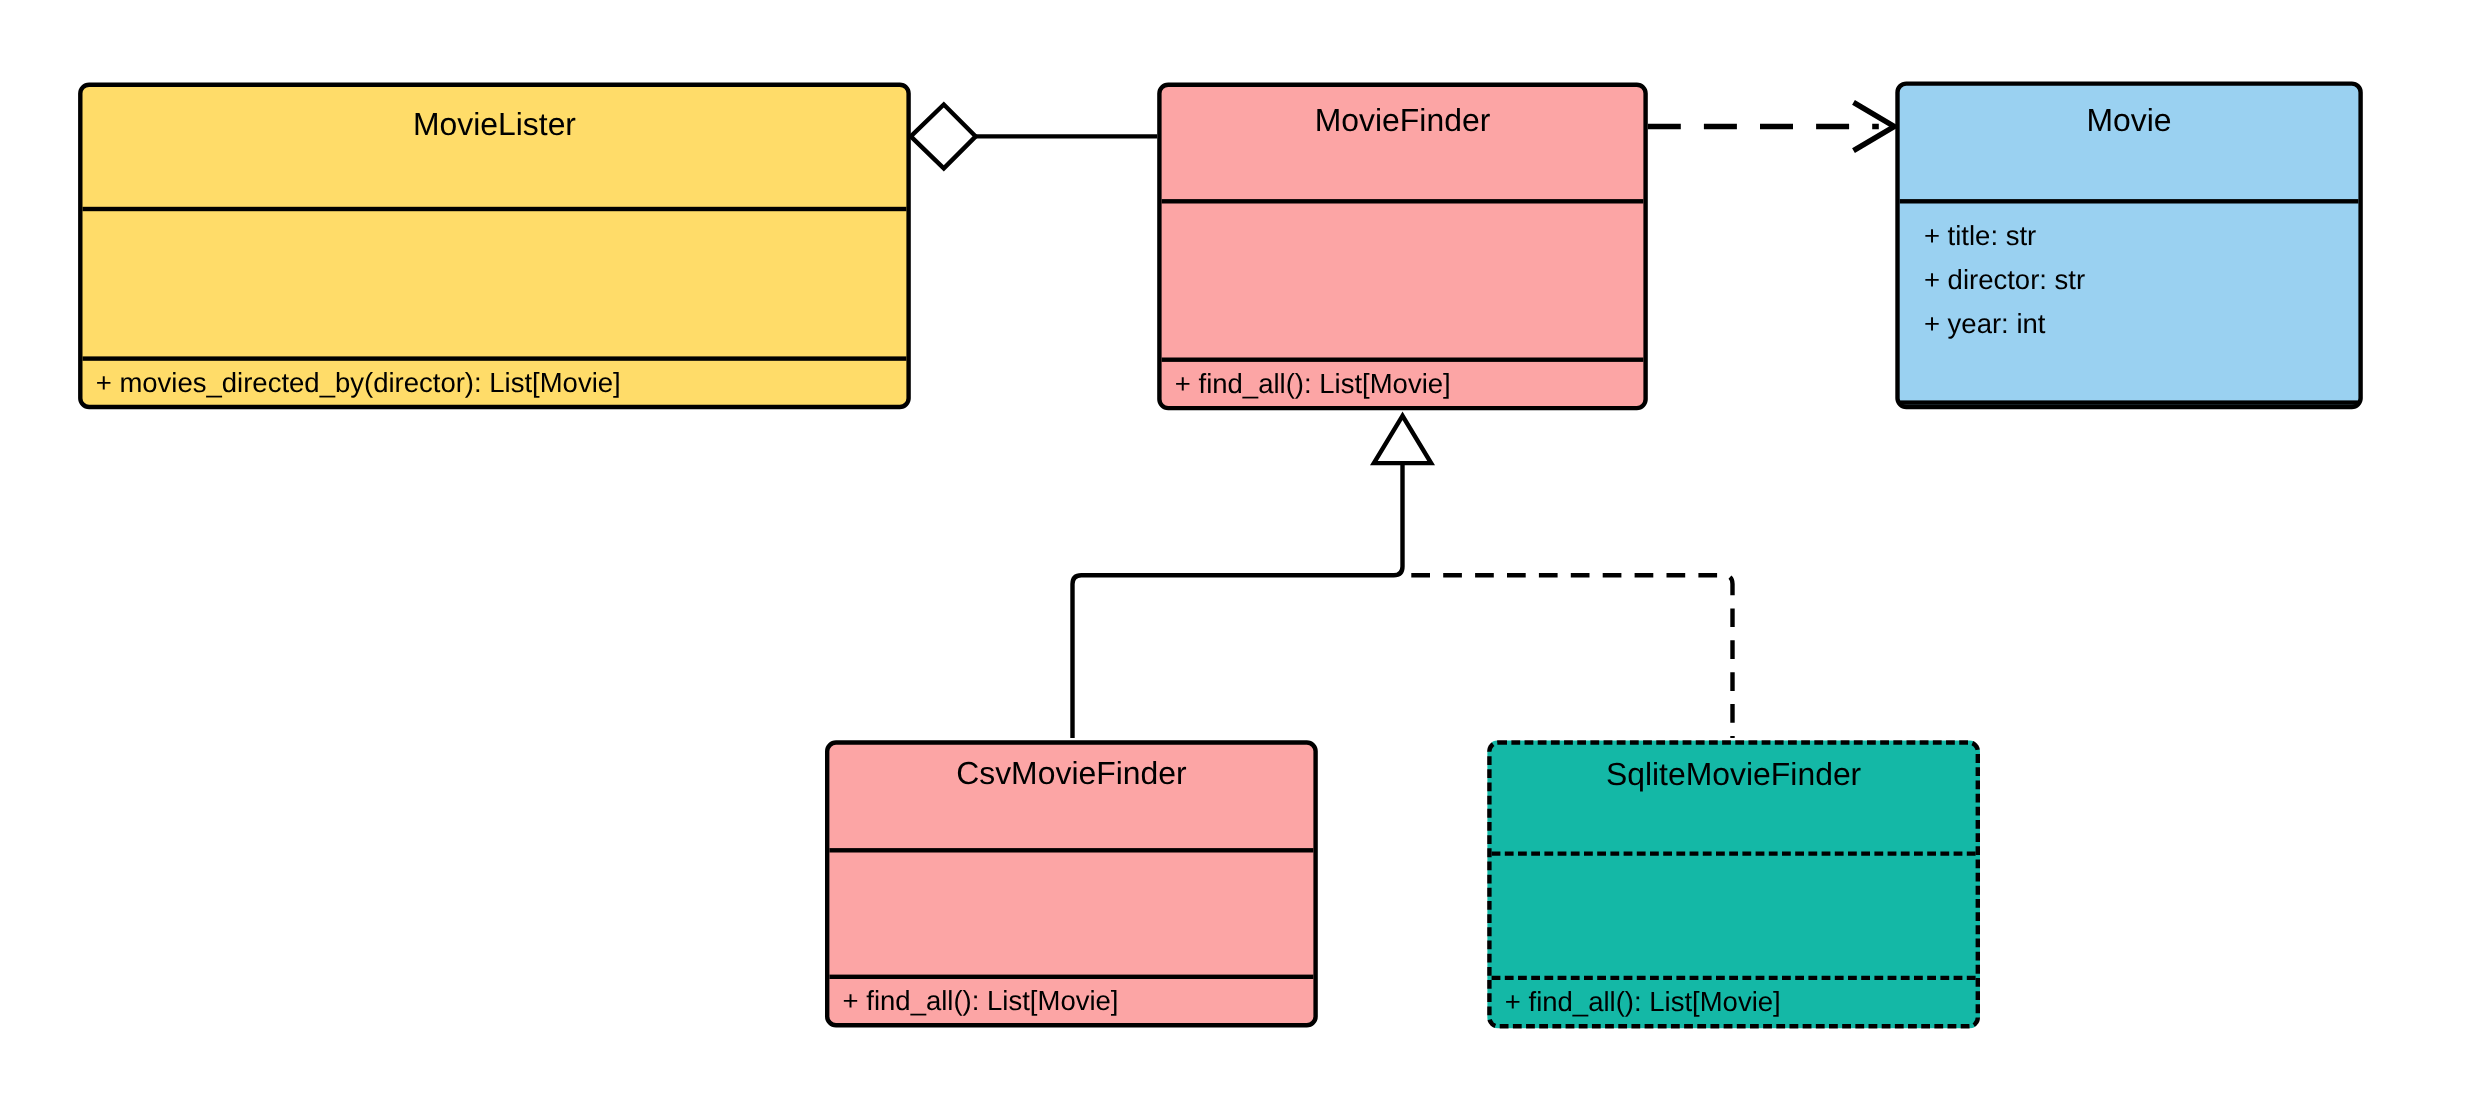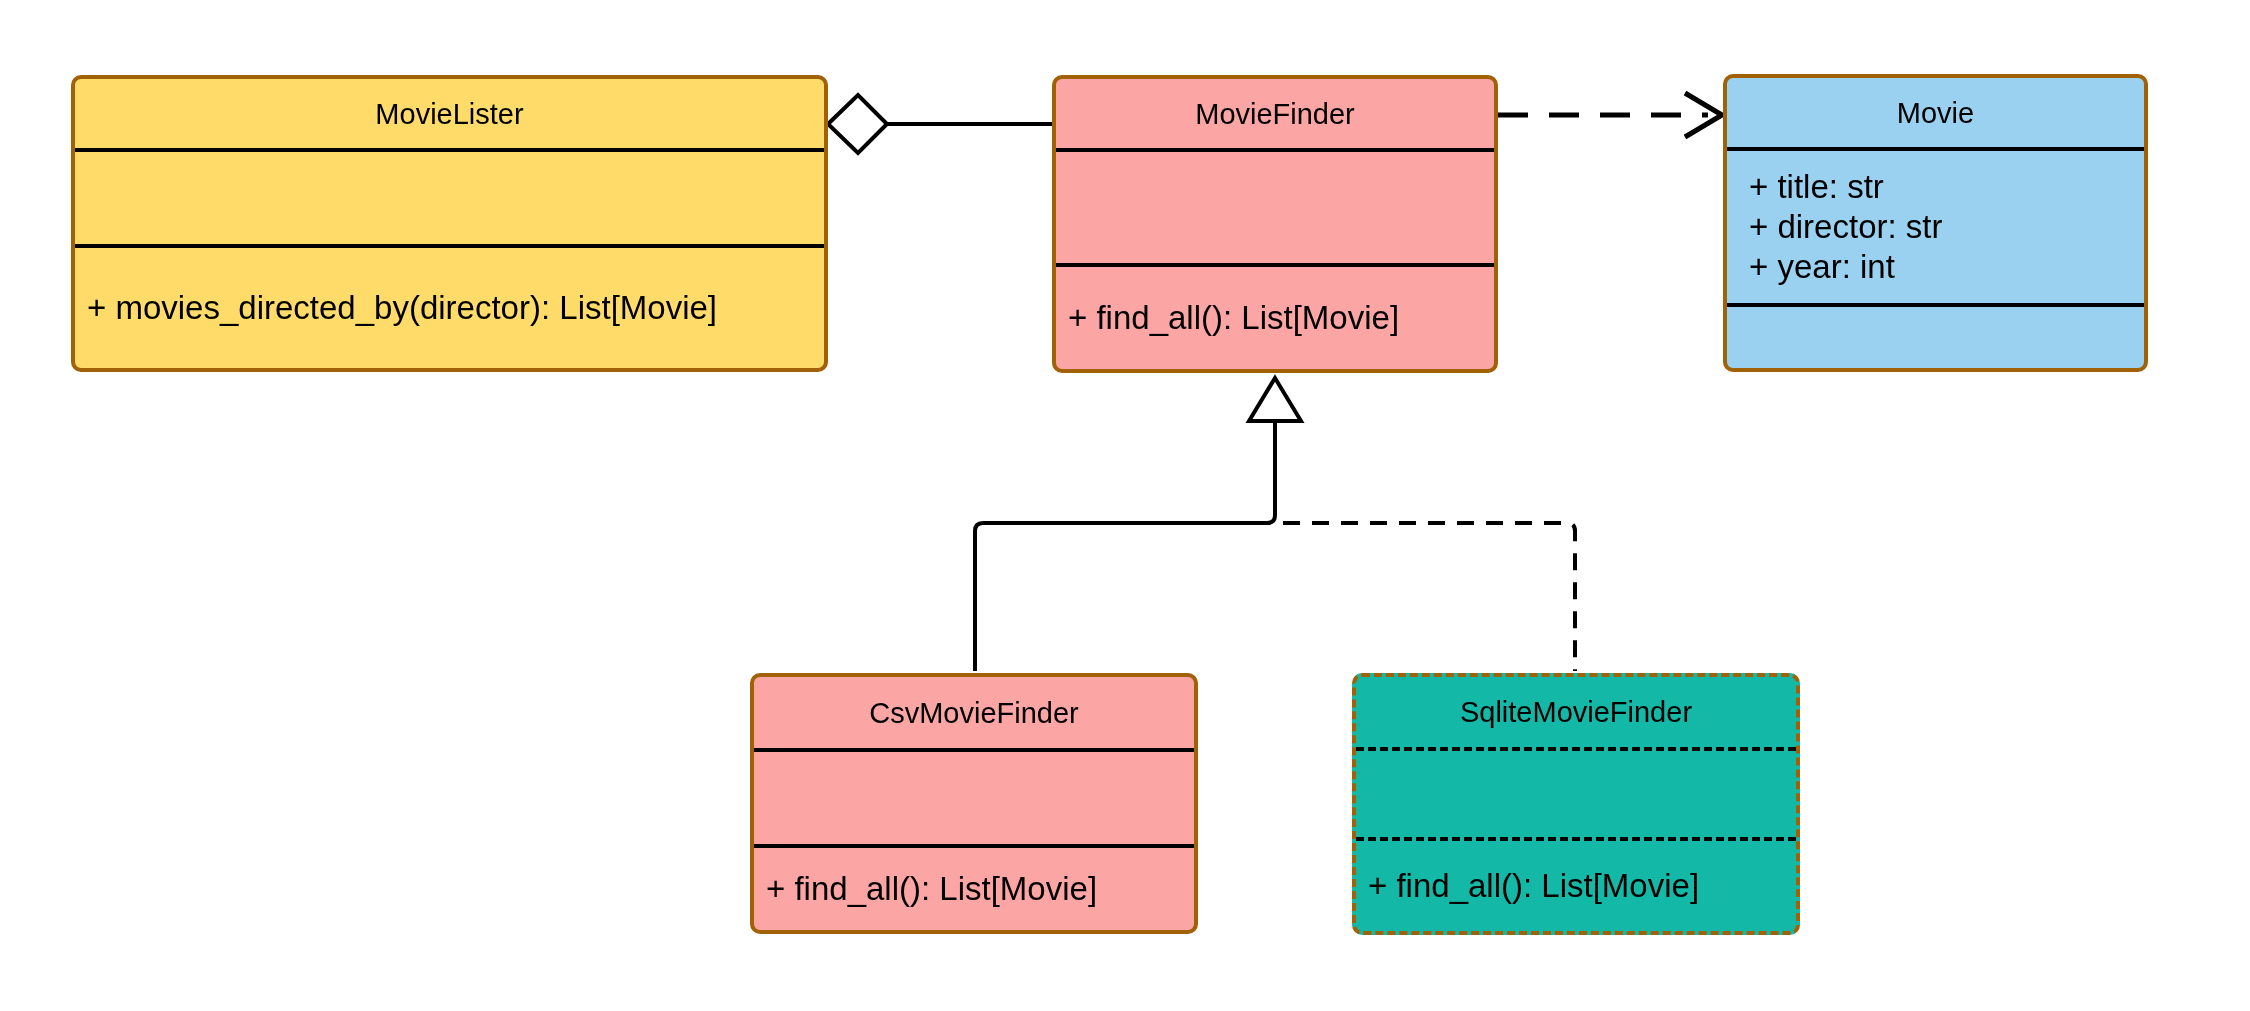--- a/index.html
+++ b/index.html
@@ -19,24 +19,25 @@
   .connectors {
     position: absolute;
     left: 0;
     top: 0;
     width: 2250px;
     height: 1011px;
   }
   .uml-class {
     position: absolute;
     box-sizing: border-box;
-    border: 4px solid #a16207;
+    border: 4px solid #000000;
     border-radius: 10px;
     display: flex;
     flex-direction: column;
+    gap: 40px;
   }
   .uml-class.dashed {
     border-style: dashed;
   }
   .compartment {
     box-sizing: border-box;
     display: flex;
     flex-direction: column;
     justify-content: center;
   }
@@ -50,21 +51,21 @@
     align-items: center;
     font-size: 29px;
     line-height: 34px;
     text-align: center;
   }
   .members {
     padding-left: 22px;
     padding-right: 8px;
   }
   .member {
-    font-size: 33px;
+    font-size: 25px;
     line-height: 40px;
     white-space: nowrap;
   }
   .methods {
     flex: 1;
     padding-left: 12px;
   }
   .fill-yellow    { background: #FFDC69; }
   .fill-green     { background: #fca5a5; }
   .fill-blue      { background: #9AD1F1; }

